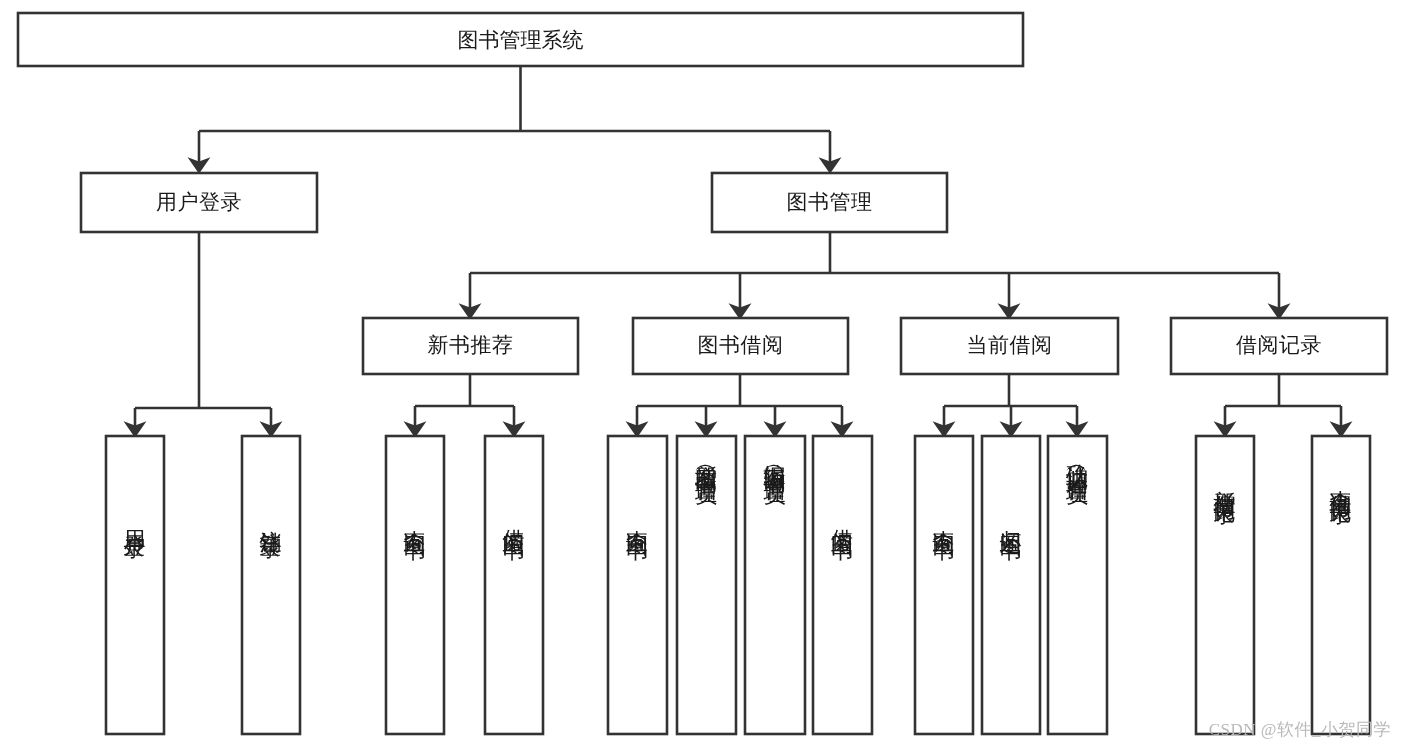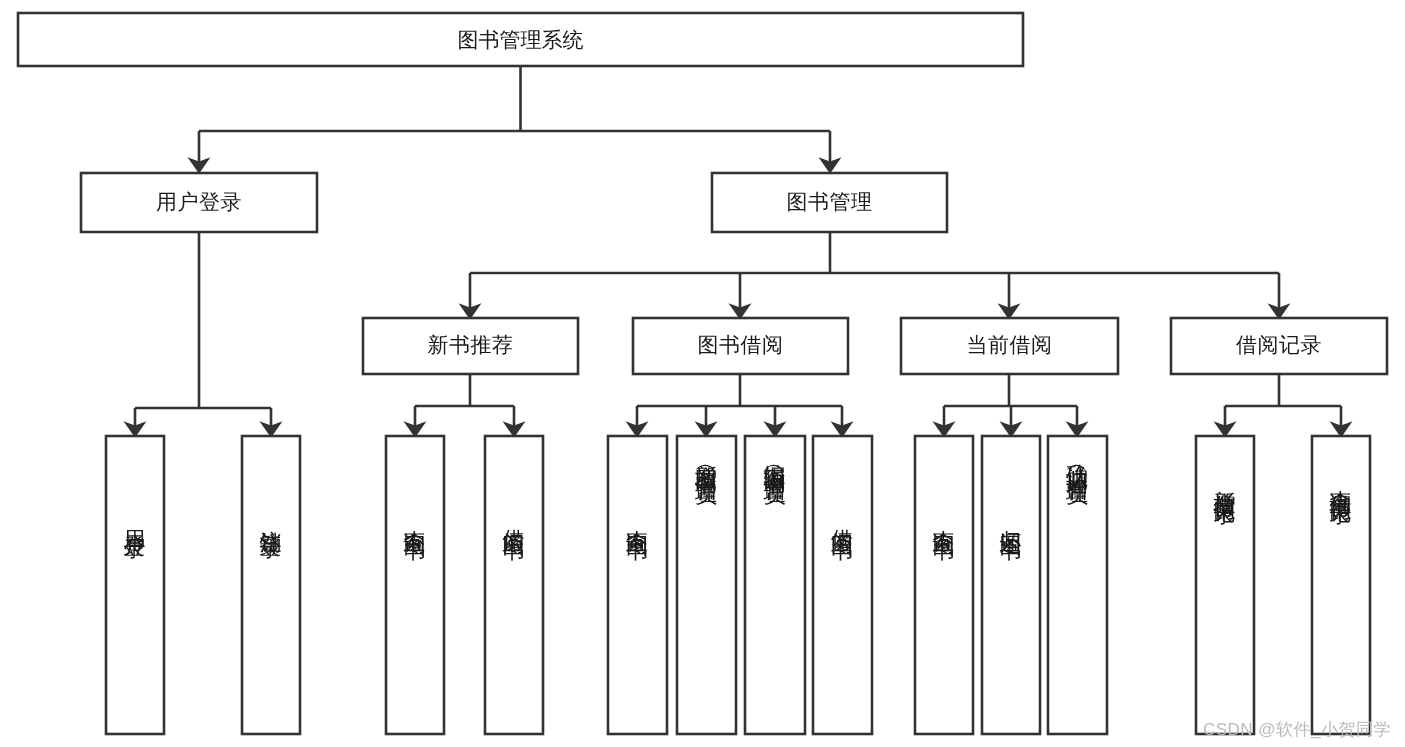--- a/index.html
+++ b/index.html
@@ -67,21 +67,21 @@
     line-height: 1.05;
     color: #1a1a1a;
     letter-spacing: 3px;
     white-space: nowrap;
     text-align: left;
   }
   .watermark {
     position: absolute;
     right: 14px;
     bottom: 6px;
-    font-family: Liberation Sans, sans-serif;
+    font-family: Liberation Serif, serif;
     font-size: 17px;
     color: #b9b9b9;
     white-space: nowrap;
     letter-spacing: 0.5px;
   }
 </style>
 </head>
 <body>
 
 <div id="diagram-root">

